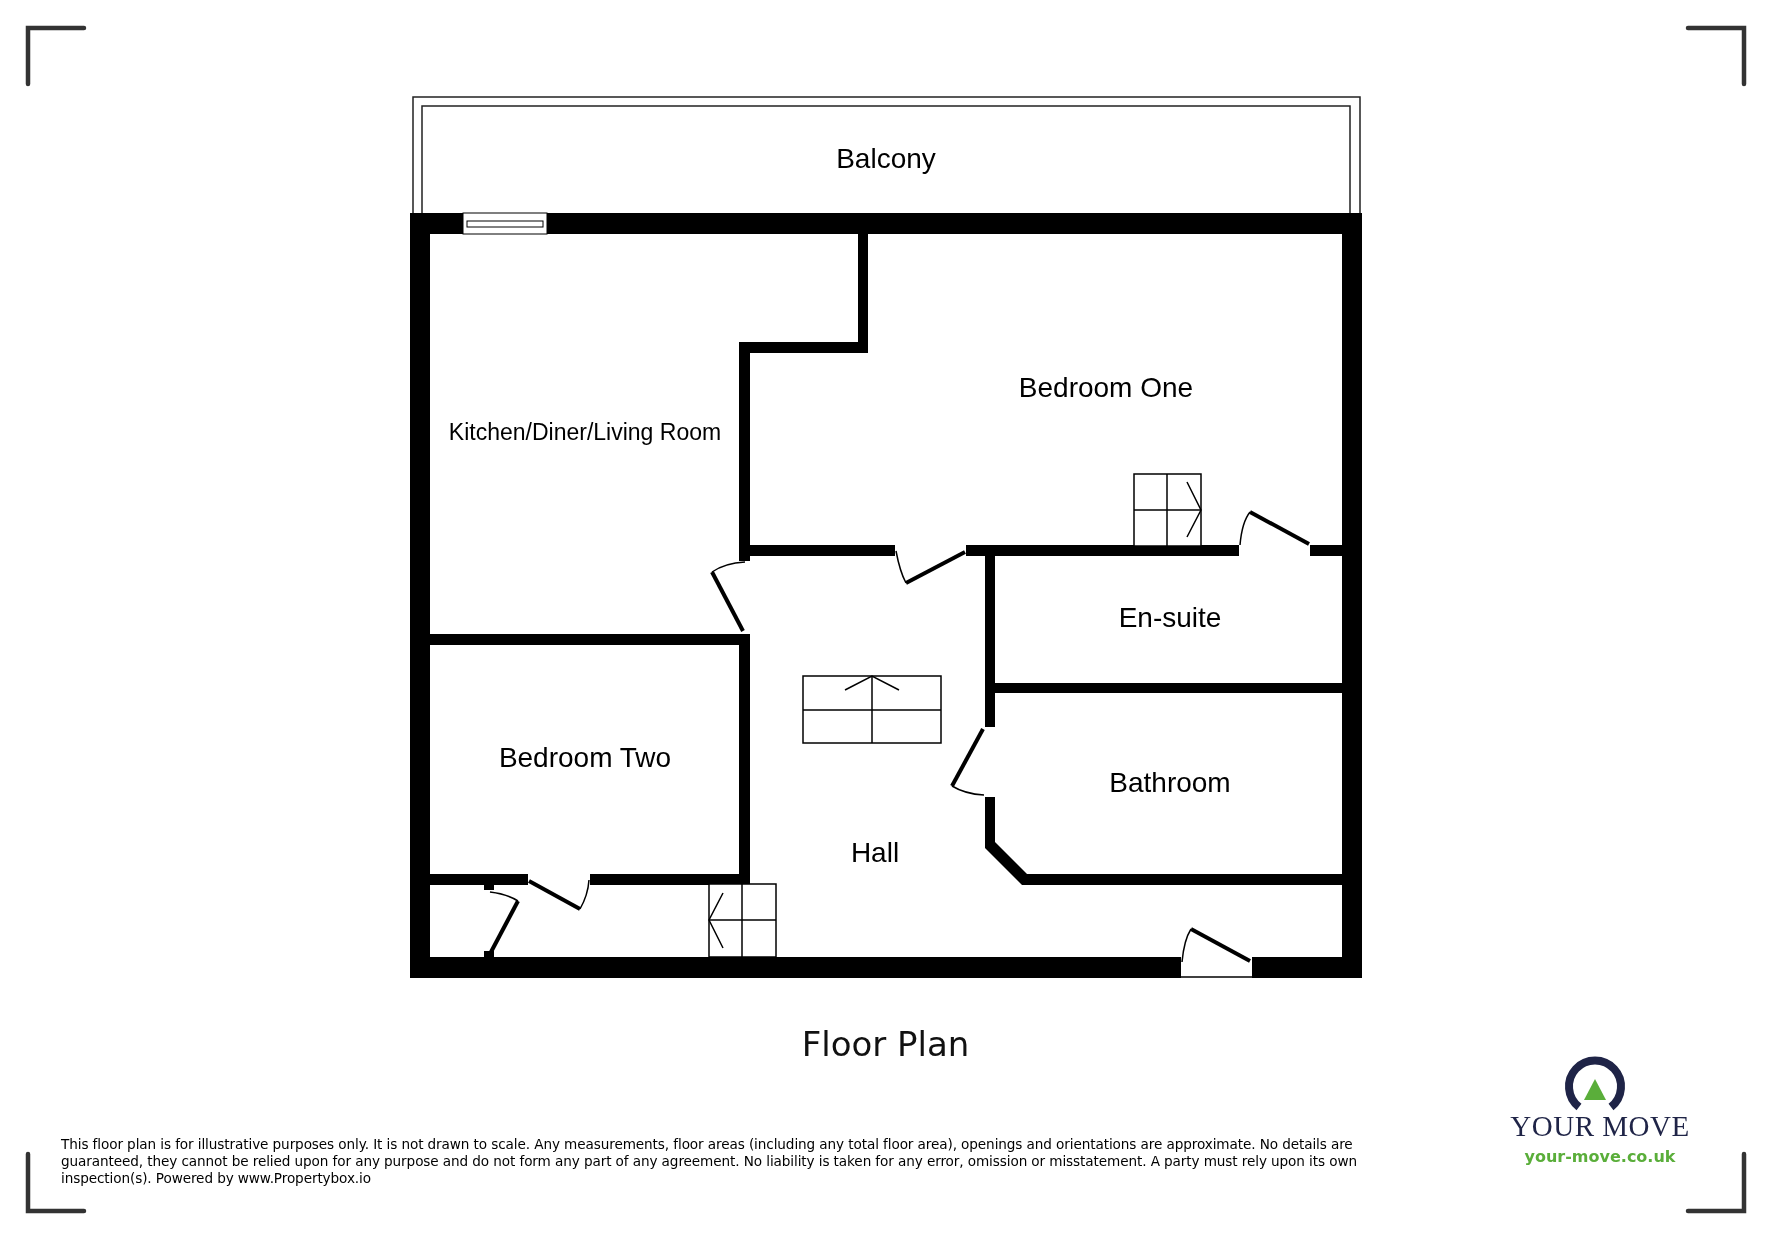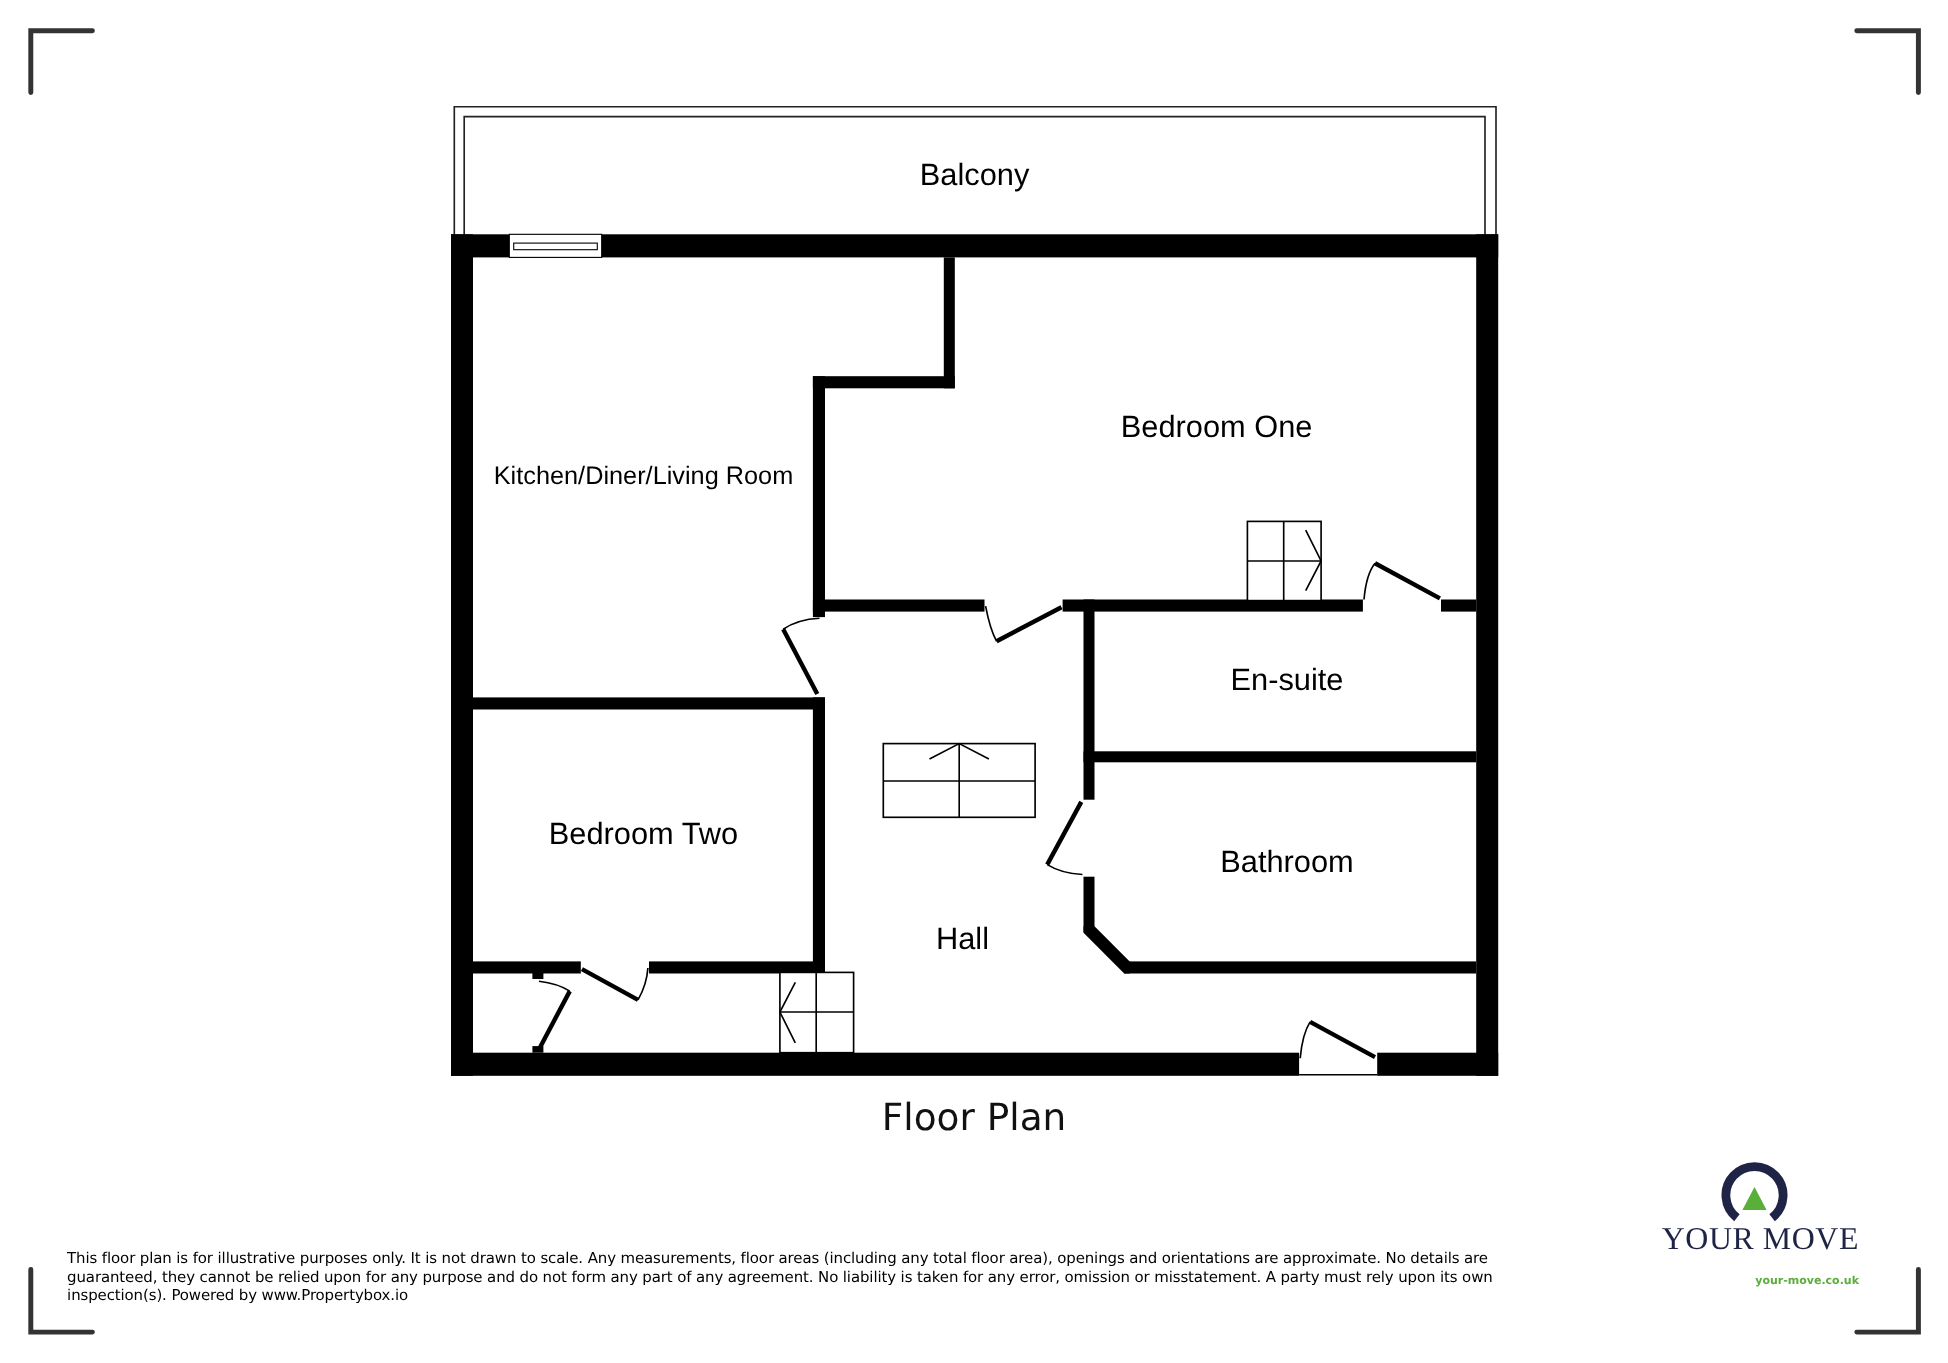--- a/index.html
+++ b/index.html
@@ -1,23 +1,23 @@
 <!DOCTYPE html>
 <html><head>
 <meta charset="utf-8">
 <style>
   html, body { margin:0; padding:0; background:#ffffff; }
   body { width:1771px; height:1239px; position:relative; overflow:hidden; font-family:"Liberation Sans", sans-serif; }
   svg.plan { position:absolute; left:0; top:0; }
   .room-label { font-family:"Liberation Sans", sans-serif; fill:#000; text-anchor:middle; dominant-baseline:middle; }
-  .title { position:absolute; left:0; width:1771px; top:996px; text-align:center; font-family:"DejaVu Sans", sans-serif; font-size:34px; color:#111; }
+  .title { position:absolute; left:0; width:1771px; top:1024px; text-align:center; font-family:"DejaVu Sans", sans-serif; font-size:34px; color:#111; }
   .disclaimer { position:absolute; left:61px; top:1136px; width:1375px; font-family:"DejaVu Sans", sans-serif; font-size:13.6px; line-height:17px; color:#000000; letter-spacing:-0.1px; }
-  .logo { position:absolute; left:1510px; top:1052px; width:180px; text-align:right; }
+  .logo { position:absolute; left:1510px; top:1052px; width:180px; text-align:center; }
   .logo-name { font-family:"Liberation Serif", serif; font-size:29px; color:#1f2447; letter-spacing:0.5px; margin-top:2px; }
-  .logo-url { font-family:"DejaVu Sans", sans-serif; font-size:10px; font-weight:bold; color:#5aae3a; margin-top:16px; }
+  .logo-url { font-family:"DejaVu Sans", sans-serif; font-size:16px; font-weight:bold; color:#5aae3a; margin-top:4px; }
 </style>
 </head>
 <body>
 
 <svg class="plan" width="1771" height="1239" viewBox="0 0 1771 1239">
 
   <g stroke="#333" stroke-width="4.5" fill="none" stroke-linecap="round">
     <polyline points="28,84 28,28 84,28"></polyline>
     <polyline points="1688,28 1744,28 1744,84"></polyline>
     <polyline points="28,1154 28,1211 84,1211"></polyline>

